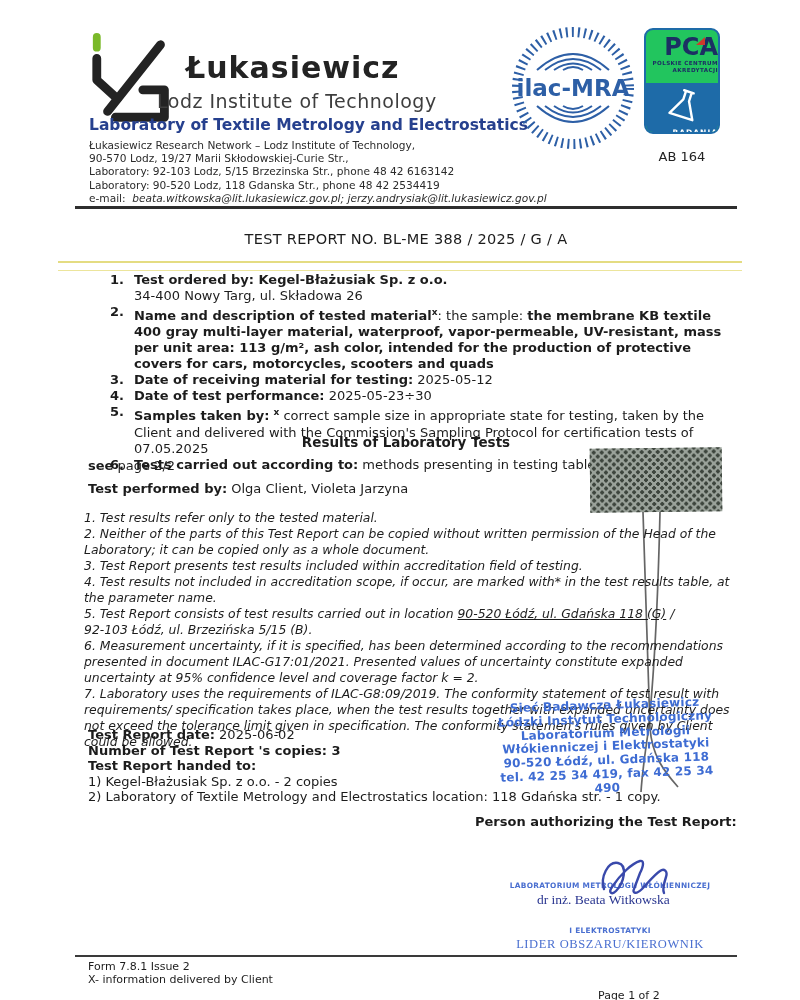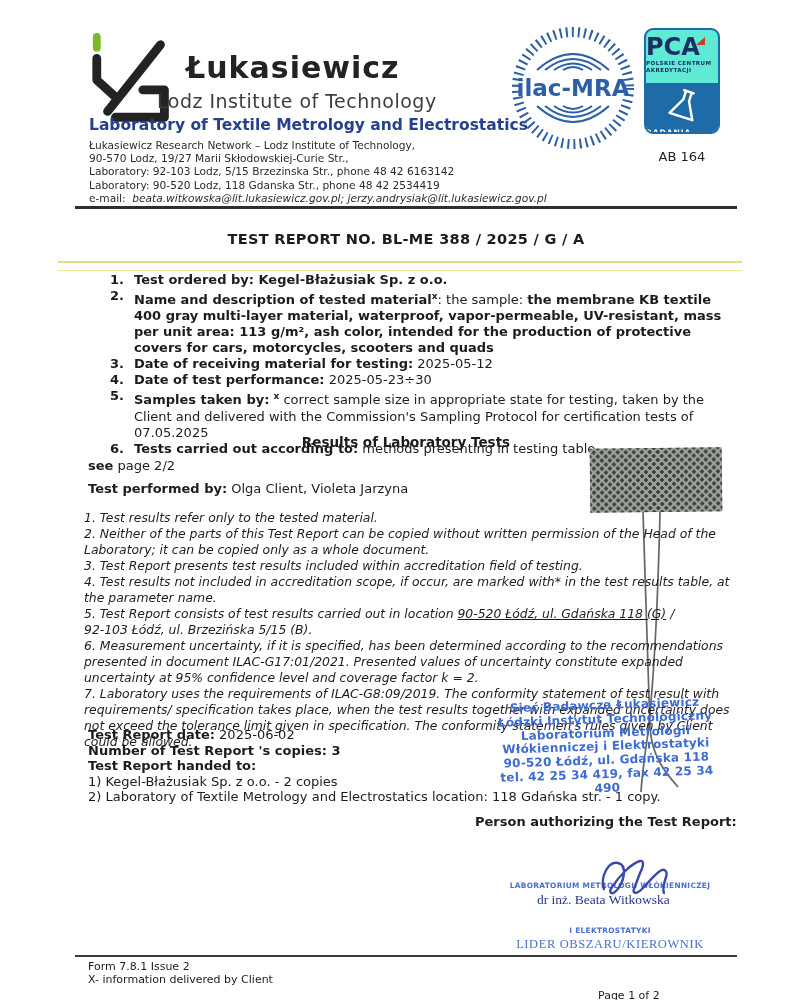--- a/index.html
+++ b/index.html
@@ -9,30 +9,30 @@
   .page { position:relative; width:800px; height:1000px; background:#ffffff; }
 
   
   .logo-mark { left:86px; top:30px; width:98px; height:104px; }
   .wordmark { left:186px; top:50px; font-size:30px; font-weight:bold; color:#232323; letter-spacing:1px; }
   .wordmark-sub { left:157px; top:90px; font-size:19px; color:#3e3e3e; letter-spacing:.5px; }
   .lab-title { left:89px; top:116px; font-size:15.5px; font-weight:bold; color:#26408e; }
   .addr { left:89px; top:139px; font-size:10.6px; line-height:13.2px; color:#2b2b2b; }
   .addr .em { font-style:italic; }
   .ilac { left:511px; top:26px; width:124px; height:124px; }
-  .pca-box { left:644px; top:28px; width:76px; height:106px; border:2px solid #1e6ba8; border-radius:9px; overflow:hidden; background:#5eead4; text-align:left; }
+  .pca-box { left:644px; top:28px; width:76px; height:106px; border:2px solid #1e6ba8; border-radius:9px; overflow:hidden; background:#22c55e; text-align:right; }
   .pca-word { margin-top:4px; font-size:24px; font-weight:bold; color:#1c2f63; line-height:26px; position:relative; }
   .pca-word .wedge { position:absolute; right:13px; top:3px; width:0; height:0; border-left:9px solid transparent; border-bottom:8px solid #cf3a2c; }
   .pca-sub { font-size:5.6px; font-weight:bold; color:#1c2f63; line-height:7px; letter-spacing:.4px; }
   .pca-badge { margin-top:9px; height:58px; background:#1e6ba8; color:#fff; position:relative; }
   .pca-badge .badge-label { position:absolute; bottom:4px; width:100%; font-size:7.5px; font-weight:bold; letter-spacing:1px; }
   .ab { left:644px; top:138px; width:76px; text-align:center; font-size:13px; color:#222;margin-top:11px; }
 
   .hr1 { left:75px; top:206px; width:662px; height:2.5px; background:#2e2e2e; }
-  .report-title { left:75px; top:231px; width:662px; text-align:center; font-size:14.5px; font-weight:bold; letter-spacing:.3px; }
+  .report-title { left:75px; top:231px; width:662px; text-align:center; font-size:14.5px; font-weight:normal; letter-spacing:.3px; }
   .yline1 { left:58px; top:261px; width:684px; height:2px; background:#e4dc82; }
   .yline2 { left:58px; top:270px; width:684px; height:1px; background:#ece59c; }
 
   
   .items { left:110px; top:272px; width:618px; font-size:13px; line-height:16px; }
   .li { position:relative; padding-left:24px; }
   .li .no { position:absolute; left:0; font-weight:bold; }
   .b { font-weight:bold; }
   sup { font-size:9px; font-weight:bold; }
 
@@ -121,20 +121,21 @@
 
   <div class="abs hr1"></div>
   <div class="abs report-title">TEST REPORT NO.  BL-ME 388 / 2025 / G / A</div>
   <div class="abs yline1"></div>
   <div class="abs yline2"></div>
 
   <div class="abs items">
     <div class="li">
       <span class="no">1.</span>
       <span class="b">Test ordered by: Kegel-Błażusiak Sp. z o.o.</span><br>
+      <span>34-400 Nowy Targ, ul. Składowa 26</span>
     </div>
     <div class="li">
       <span class="no">2.</span>
       <span class="b">Name and description of tested material</span><sup>x</sup><span>: the sample: </span><span class="b">the membrane KB textile 400 gray multi-layer material, waterproof, vapor-permeable, UV-resistant, mass per unit area: 113 g/m², ash color, intended for the production of protective covers for cars, motorcycles, scooters and quads</span>
     </div>
     <div class="li">
       <span class="no">3.</span>
       <span class="b">Date of receiving material for testing:</span><span> 2025-05-12</span>
     </div>
     <div class="li">

